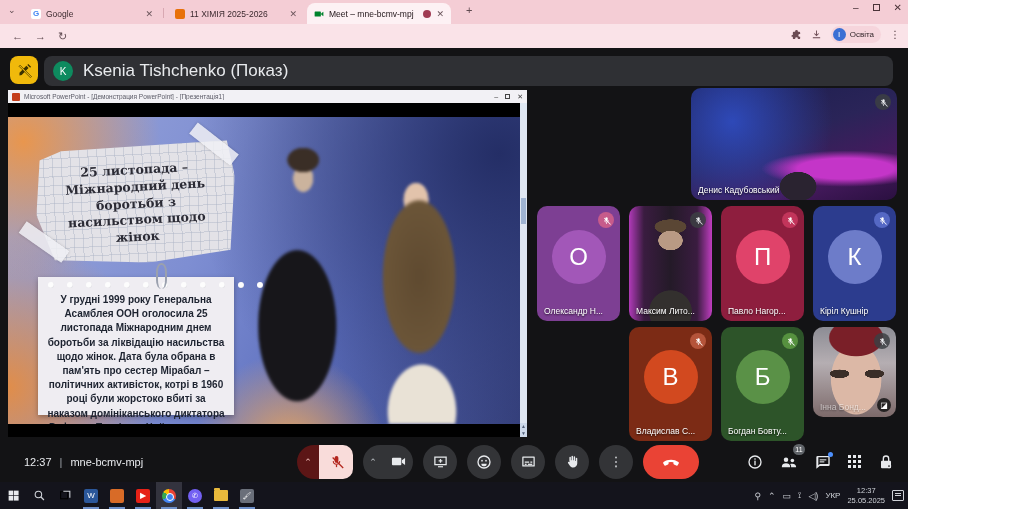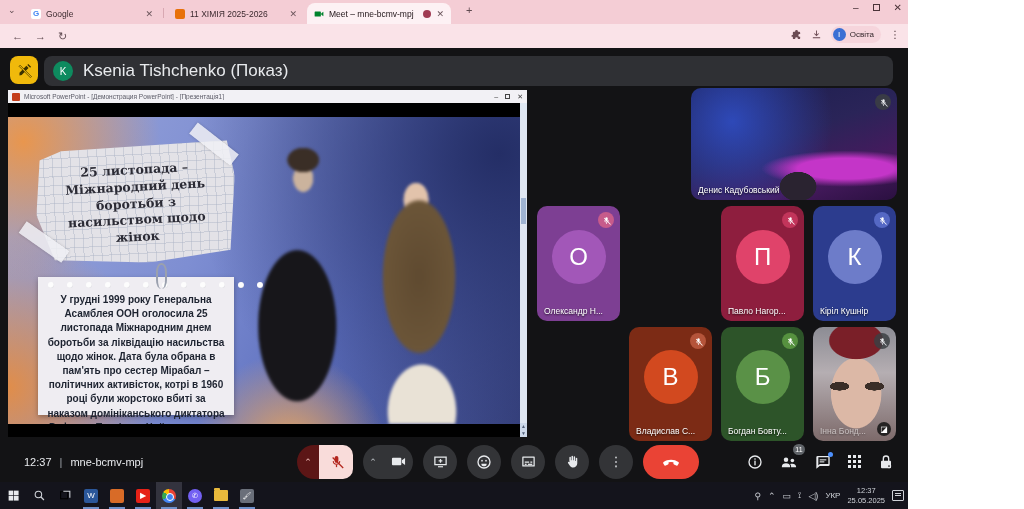--- a/index.html
+++ b/index.html
@@ -128,21 +128,21 @@
       radial-gradient(ellipse 34px 34px at 50% 92%, #33302e 0 62%, rgba(51,48,46,0) 64%),
       linear-gradient(90deg, #b03ab8 0%, #3a1c40 18%, #241a28 50%, #3a1c40 82%, #c03ec0 100%); }
   #tile-sheketa { left:537px; top:279px; width:83px; height:114px; background:#564230; }
   #sheketa-photo { position:absolute; left:50%; top:42%; transform:translate(-50%,-50%);
     width:58px; height:58px; border-radius:50%;
     background:
       radial-gradient(ellipse 7px 4px at 36% 48%, #463a30 0 60%, rgba(70,58,48,0) 62%),
       radial-gradient(ellipse 7px 4px at 64% 48%, #463a30 0 60%, rgba(70,58,48,0) 62%),
       radial-gradient(ellipse 12px 6px at 50% 78%, #b08a76 0 60%, rgba(176,138,118,0) 62%),
       radial-gradient(circle at 50% 40%, #d9bfa6 0 70%, #9c7f63 100%); }
-  #tile-inna { left:813px; top:279px; width:83px; height:114px;
+  #tile-inna { left:813px; top:279px; width:83px; height:90px;
     background:
       radial-gradient(ellipse 16px 7px at 32% 52%, #3a2e28 0 60%, rgba(58,46,40,0) 62%),
       radial-gradient(ellipse 16px 7px at 74% 52%, #3a2e28 0 60%, rgba(58,46,40,0) 62%),
       radial-gradient(ellipse 44px 30px at 52% 12%, #7a1f28 0 60%, rgba(122,31,40,0) 63%),
       radial-gradient(ellipse 40px 56px at 52% 58%, #dcb8a6 0 62%, rgba(220,184,166,0) 64%),
       linear-gradient(180deg, #8c8c94 0%, #b5aeb2 40%, #7d6a6a 100%); }
   #tile-inna .nm { opacity:.55; filter:blur(.4px); }
   .pip-btn { position:absolute; right:5px; bottom:5px; width:14px; height:14px; border-radius:50%;
              background:rgba(20,20,20,.85); color:#fff; font-size:8px; display:flex;
              align-items:center; justify-content:center; }
@@ -398,20 +398,28 @@
     <div class="tile" style="left:537px;top:158px;width:83px;height:115px;background:#7d3f93;">
       <span class="badge" style="background:#c75b8b;">
         <svg class="ic" width="9" height="9" viewBox="0 0 24 24" fill="#fff">
             <use href="#sym-micoff"></use>
           </svg>
       </span>
       <span class="init-circle" style="background:#a257b8;">О</span>
       <span class="nm">Олександр Н...</span>
     </div>
 
+    <div class="tile" id="tile-maksym">
+      <span class="badge" style="background:rgba(60,64,67,.85);">
+        <svg class="ic" width="9" height="9" viewBox="0 0 24 24" fill="#e8eaed">
+            <use href="#sym-micoff"></use>
+          </svg>
+      </span>
+      <span class="nm">Максим Лито...</span>
+    </div>
 
     <div class="tile" style="left:721px;top:158px;width:83px;height:115px;background:#8e1e3e;">
       <span class="badge" style="background:#c2355b;">
         <svg class="ic" width="9" height="9" viewBox="0 0 24 24" fill="#fff">
             <use href="#sym-micoff"></use>
           </svg>
       </span>
       <span class="init-circle" style="background:#e0436a;">П</span>
       <span class="nm">Павло Нагор...</span>
     </div>

